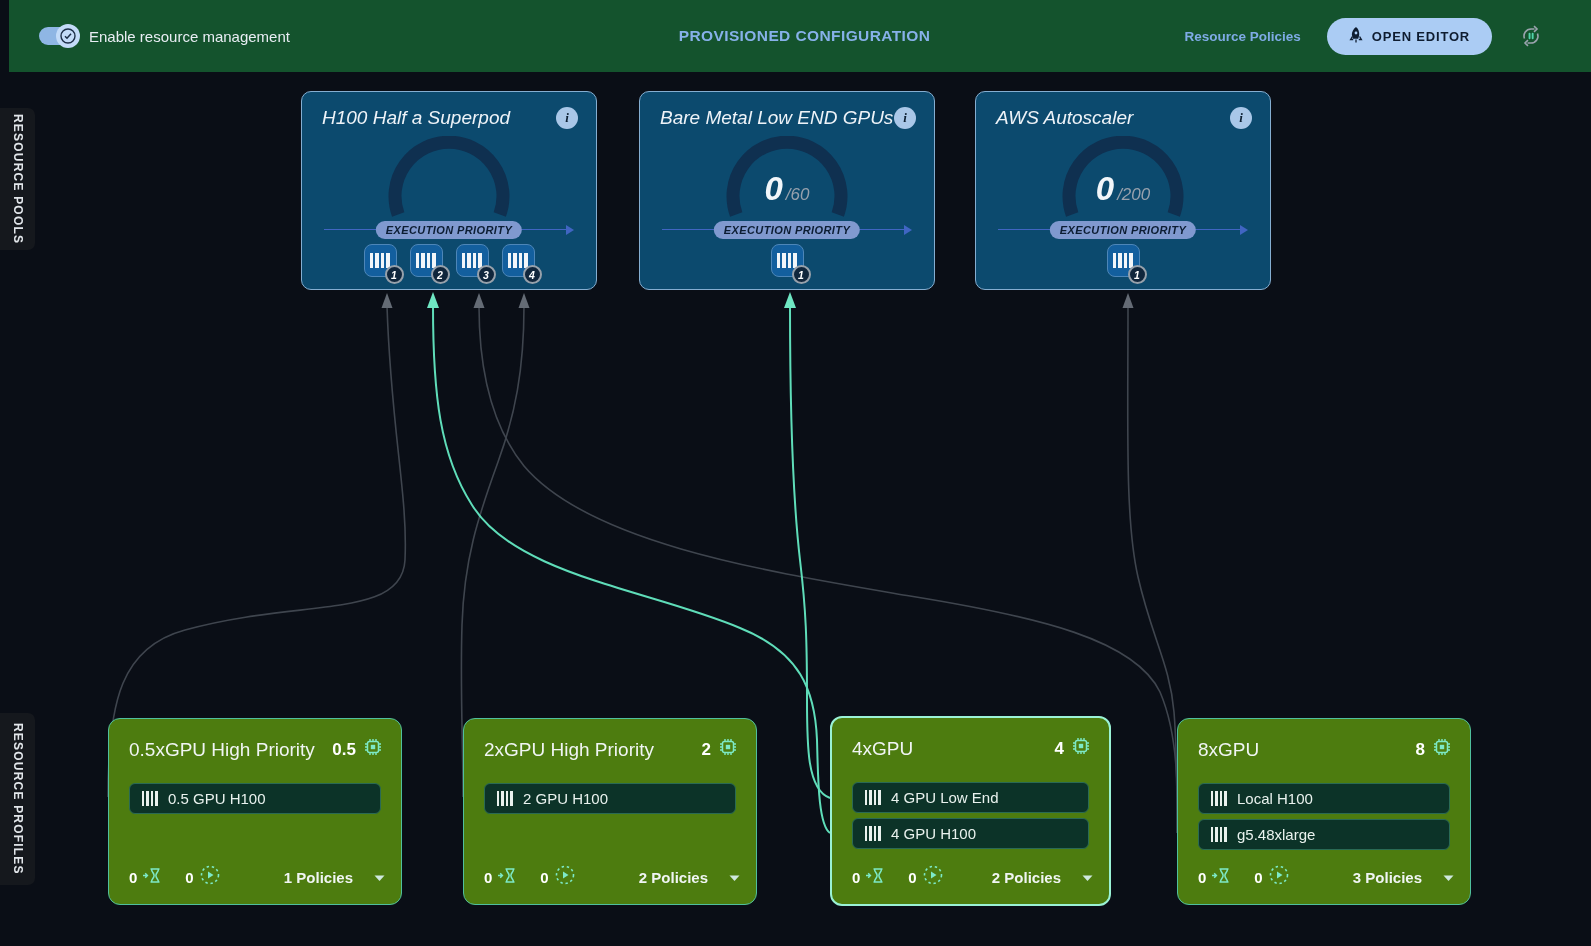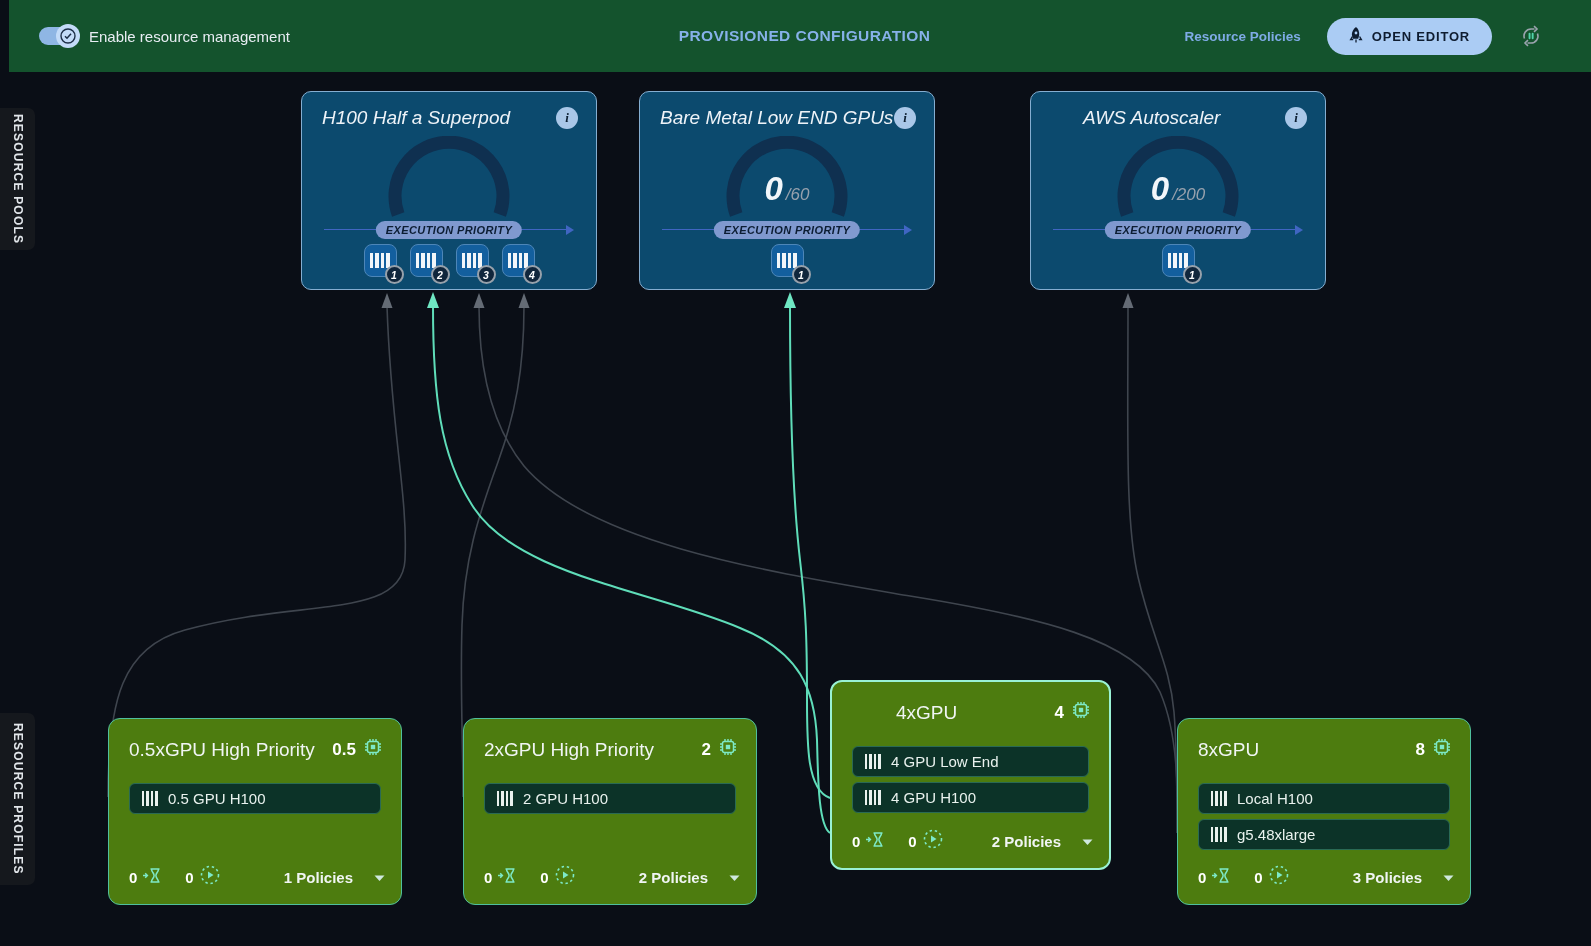--- a/index.html
+++ b/index.html
@@ -45,21 +45,21 @@
   .prio-arrow{position:absolute;right:22px;top:4px;width:0;height:0;border-left:8px solid #4065c2;border-top:5px solid transparent;border-bottom:5px solid transparent;}
   .prio-pill{position:absolute;left:50%;top:0;transform:translateX(-50%);background:#8099cf;color:#0c1d33;font-size:11px;font-weight:bold;letter-spacing:.4px;padding:3px 10px;border-radius:9px;white-space:nowrap;}
   .slots{position:absolute;left:0;top:152px;width:100%;display:flex;justify-content:center;gap:13px;}
   .slot{position:relative;width:33px;height:33px;background:#135f9e;border:1.5px solid #4d86b8;border-radius:8px;box-sizing:border-box;display:flex;align-items:center;justify-content:center;gap:2px;cursor:pointer;}
   .slot i{display:block;background:#f2f6fa;height:15px;}
   .slot i:nth-child(1){width:3px;}.slot i:nth-child(2){width:4px;}.slot i:nth-child(3){width:3px;}.slot i:nth-child(4){width:4px;}
   .slot-badge{position:absolute;right:-8px;bottom:-8px;width:19px;height:19px;border-radius:50%;background:#10263c;border:2px solid #97a1ab;box-sizing:border-box;color:#fff;font-size:10.5px;font-weight:bold;display:flex;align-items:center;justify-content:center;}
 
   
   .profile-card{position:absolute;top:718px;width:294px;height:187px;background:#4d7c0f;border:1.5px solid #4fbf9d;border-radius:12px;box-sizing:border-box;z-index:2;}
-  .profile-card.hl{top:680px;height:190px;border:2px solid #9af2d5;padding-left:44px;}
+  .profile-card.hl{top:716px;height:190px;border:2px solid #9af2d5;}
   .prof-head{display:flex;align-items:center;justify-content:space-between;padding:18px 18px 0 20px;}
   .prof-title{color:#f0f5f3;font-size:19px;}
   .prof-count{display:flex;align-items:center;gap:7px;color:#fff;font-size:17px;font-weight:bold;}
   .entries{position:absolute;left:20px;right:20px;top:64px;display:flex;flex-direction:column;gap:5px;}
   .entry{height:31px;background:#0c3328;border:1px solid #2a6a54;border-radius:6px;box-sizing:border-box;display:flex;align-items:center;gap:10px;padding:0 12px;cursor:pointer;}
   .entry-bars{display:flex;gap:2px;}
   .entry-bars i{display:block;background:#e9f2ee;height:15px;}
   .entry-bars i:nth-child(1){width:2px;}.entry-bars i:nth-child(2){width:3px;}.entry-bars i:nth-child(3){width:2px;}.entry-bars i:nth-child(4){width:3px;}
   .entry span{color:#e9f2ee;font-size:15px;}
   .prof-foot{position:absolute;left:20px;right:16px;bottom:14px;display:flex;align-items:center;}
@@ -198,21 +198,21 @@
       <div class="slot">
           <i></i>
           <i></i>
           <i></i>
           <i></i>
           <span class="slot-badge">1</span>
         </div>
     </div>
   </div>
 
-  <div class="pool-card" style="left:1030px;padding-left:32px;">
+  <div class="pool-card" style="left:975px;">
     <div class="pool-head">
       <span class="pool-title">AWS Autoscaler</span>
       <span class="info-icon">i</span>
     </div>
     <svg class="gauge" width="130" height="84" viewBox="-65 -60 130 84">
       <path d="M-50.8 18.5 A54 54 0 1 1 50.8 18.5" fill="none" stroke="#0f3050" stroke-width="13"></path>
     </svg>
     <div class="gauge-val">
       <span class="big">0</span><span class="cap">/200</span>
     </div>

